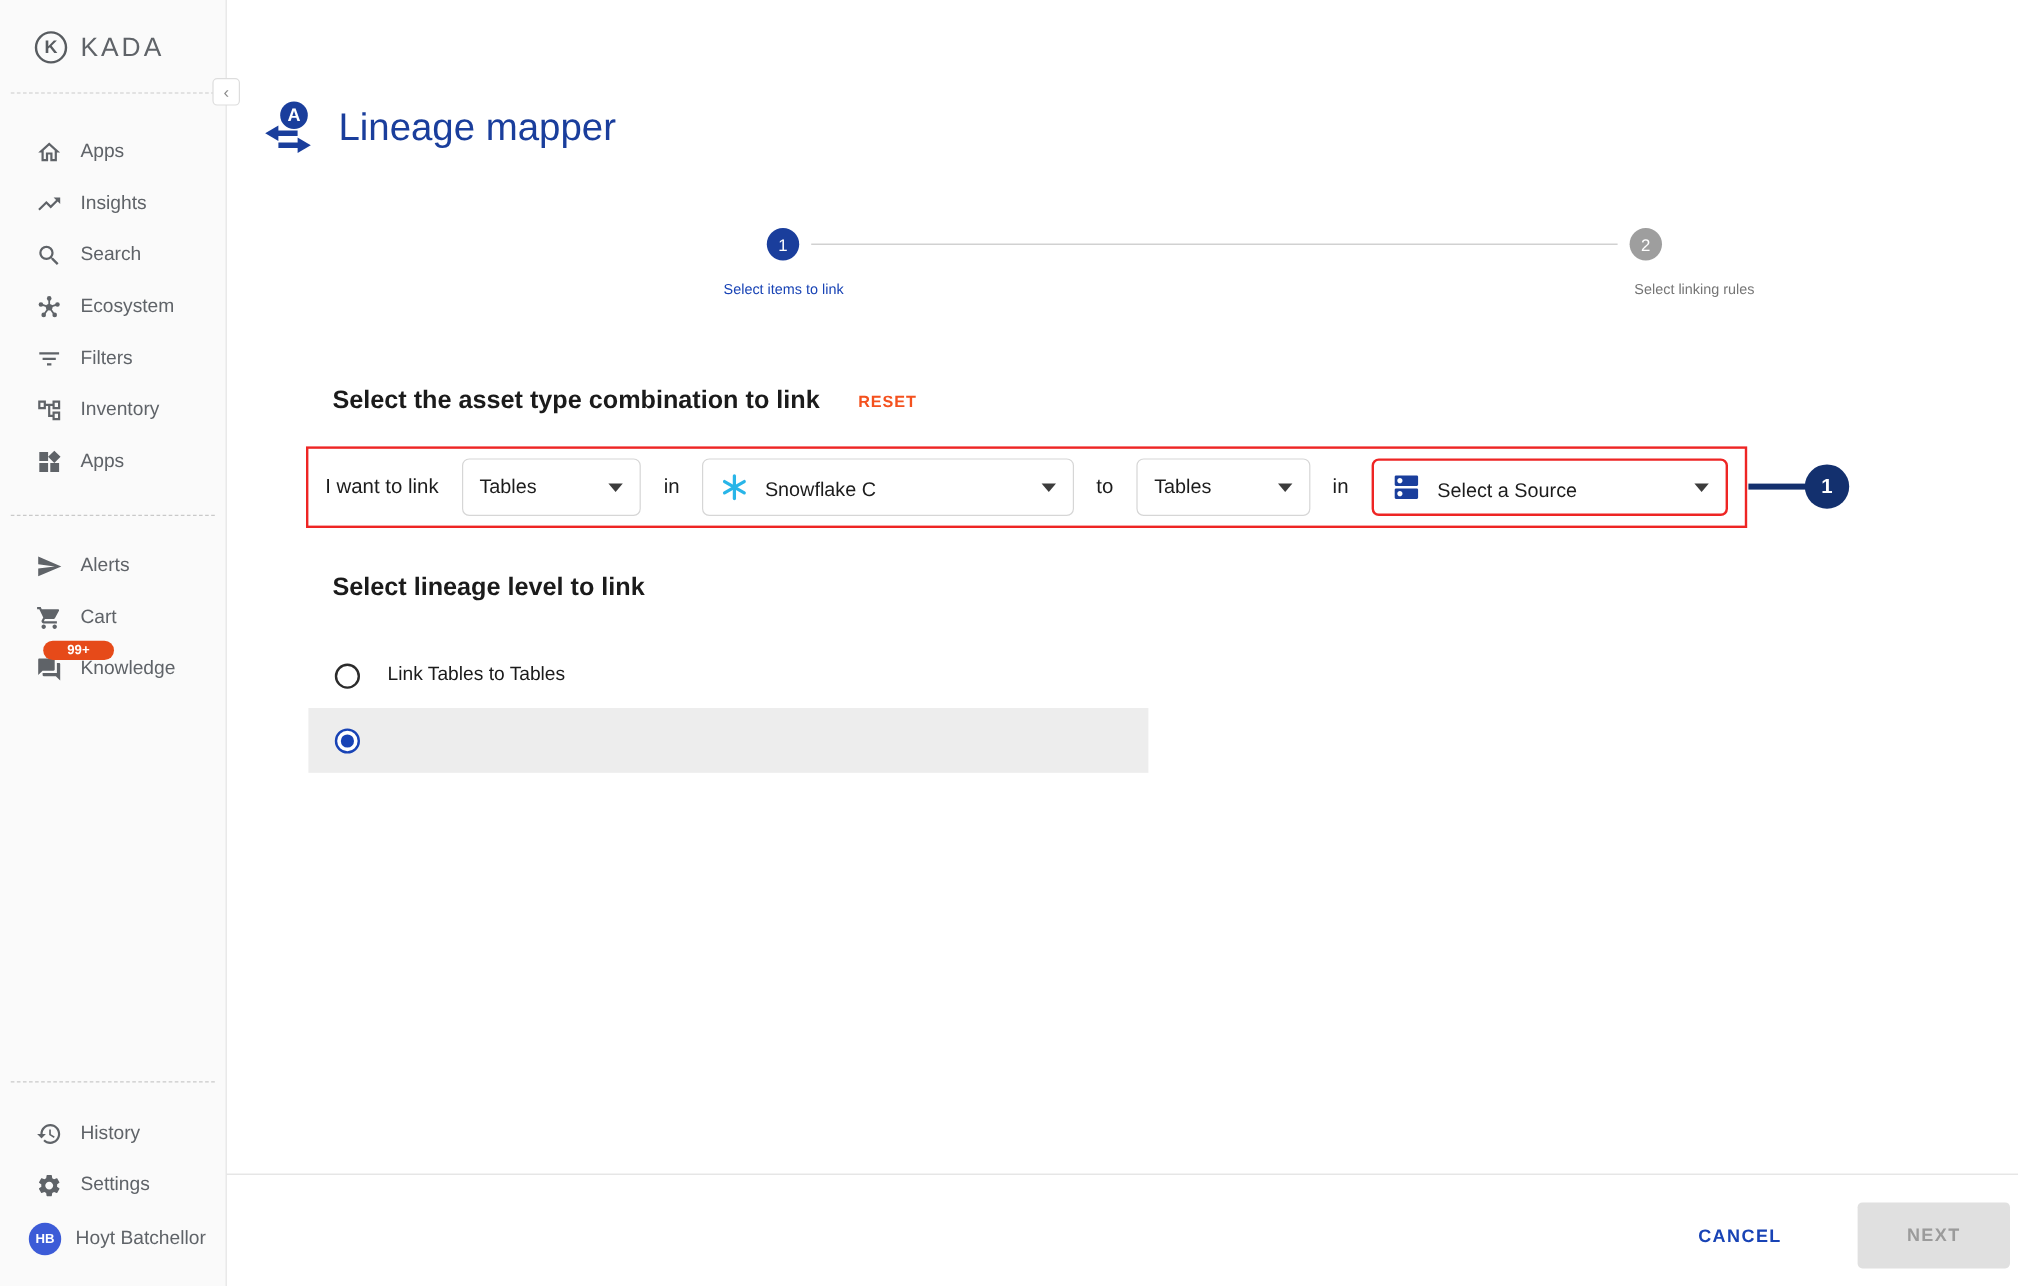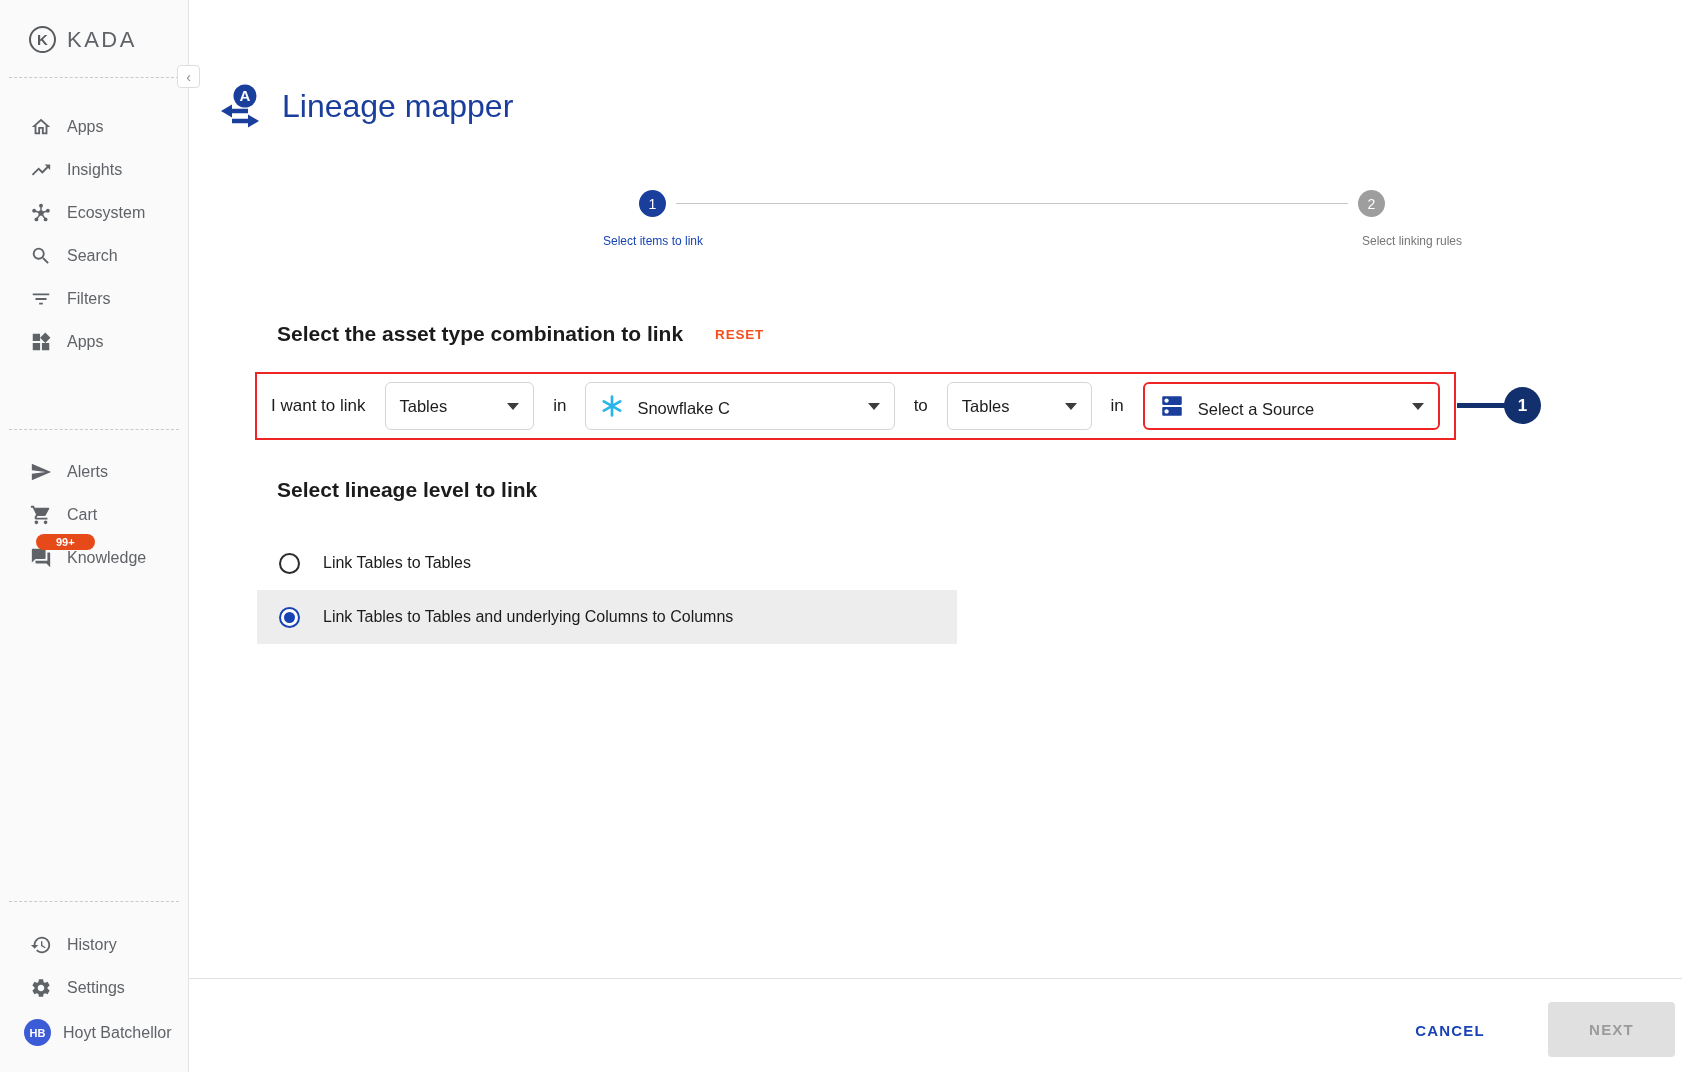--- a/index.html
+++ b/index.html
@@ -116,20 +116,26 @@
           </svg>
         <span>Apps</span>
       </div>
       <div class="nav-item">
         <svg width="22" height="22" viewBox="0 0 24 24" fill="#5f6368">
             <path d="M16 6l2.29 2.29-4.88 4.88-4-4L2 16.59 3.41 18l6-6 4 4 6.3-6.29L22 12V6z"></path>
           </svg>
         <span>Insights</span>
       </div>
       <div class="nav-item">
+        <svg width="22" height="22" viewBox="0 0 24 24" fill="#5f6368">
+            <path d="M15.5 14h-.79l-.28-.27A6.47 6.47 0 0016 9.5 6.5 6.5 0 109.5 16c1.61 0 3.09-.59 4.23-1.57l.27.28v.79l5 4.99L20.49 19l-4.99-5zm-6 0C7.01 14 5 11.99 5 9.5S7.01 5 9.5 5 14 7.01 14 9.5 11.99 14 9.5 14z"></path>
+          </svg>
+        <span>Search</span>
+      </div>
+      <div class="nav-item">
         <svg width="22" height="22" viewBox="0 0 24 24">
           <g stroke="#5f6368" stroke-width="1.6">
               <line x1="12" y1="12" x2="12" y2="4"></line>
               <line x1="12" y1="12" x2="4.5" y2="9.5"></line>
               <line x1="12" y1="12" x2="7" y2="19"></line>
               <line x1="12" y1="12" x2="17" y2="19"></line>
               <line x1="12" y1="12" x2="19.5" y2="9.5"></line>
             </g>
           <g fill="#5f6368">
               <circle cx="12" cy="12" r="3"></circle>
@@ -137,29 +143,29 @@
               <circle cx="4.5" cy="9.5" r="2.1"></circle>
               <circle cx="7" cy="19" r="2.1"></circle>
               <circle cx="17" cy="19" r="2.1"></circle>
               <circle cx="19.5" cy="9.5" r="2.1"></circle>
             </g>
         </svg>
         <span>Ecosystem</span>
       </div>
       <div class="nav-item">
         <svg width="22" height="22" viewBox="0 0 24 24" fill="#5f6368">
-            <path d="M15.5 14h-.79l-.28-.27A6.47 6.47 0 0016 9.5 6.5 6.5 0 109.5 16c1.61 0 3.09-.59 4.23-1.57l.27.28v.79l5 4.99L20.49 19l-4.99-5zm-6 0C7.01 14 5 11.99 5 9.5S7.01 5 9.5 5 14 7.01 14 9.5 11.99 14 9.5 14z"></path>
-          </svg>
-        <span>Search</span>
-      </div>
-      <div class="nav-item">
-        <svg width="22" height="22" viewBox="0 0 24 24" fill="#5f6368">
             <path d="M10 18h4v-2h-4v2zM3 6v2h18V6H3zm3 7h12v-2H6v2z"></path>
           </svg>
         <span>Filters</span>
+      </div>
+      <div class="nav-item">
+        <svg width="22" height="22" viewBox="0 0 24 24" fill="#5f6368">
+            <path d="M22 11V3h-7v3H9V3H2v8h7V8h2v10h4v3h7v-8h-7v3h-2V8h2v3h7zM7 9H4V5h3v4zm10 6h3v4h-3v-4zm0-10h3v4h-3V5z"></path>
+          </svg>
+        <span>Inventory</span>
       </div>
       <div class="nav-item">
         <svg width="22" height="22" viewBox="0 0 24 24" fill="#5f6368">
             <path d="M13 13v8h8v-8h-8zM3 21h8v-8H3v8zM3 3v8h8V3H3zm13.66-1.31L11 7.34 16.66 13l5.66-5.66-5.66-5.65z"></path>
           </svg>
         <span>Apps</span>
       </div>
     </div>
 
     <div class="dash dash2"></div>
@@ -288,21 +294,20 @@
 
   <div class="section-heading heading-2">Select lineage level to link</div>
 
   <div class="options">
     <div class="option-row">
       <span class="radio"></span>
       <span>Link Tables to Tables</span>
     </div>
     <div class="option-row selected">
       <span class="radio checked"></span>
-      <span>Link Tables to Tables and underlying Columns to Columns</span>
     </div>
   </div>
 
   <div class="footer-divider"></div>
   <div class="cancel-btn">CANCEL</div>
   <button class="next-btn" disabled="">NEXT</button>
 
 </div>
 
 </body></html>

